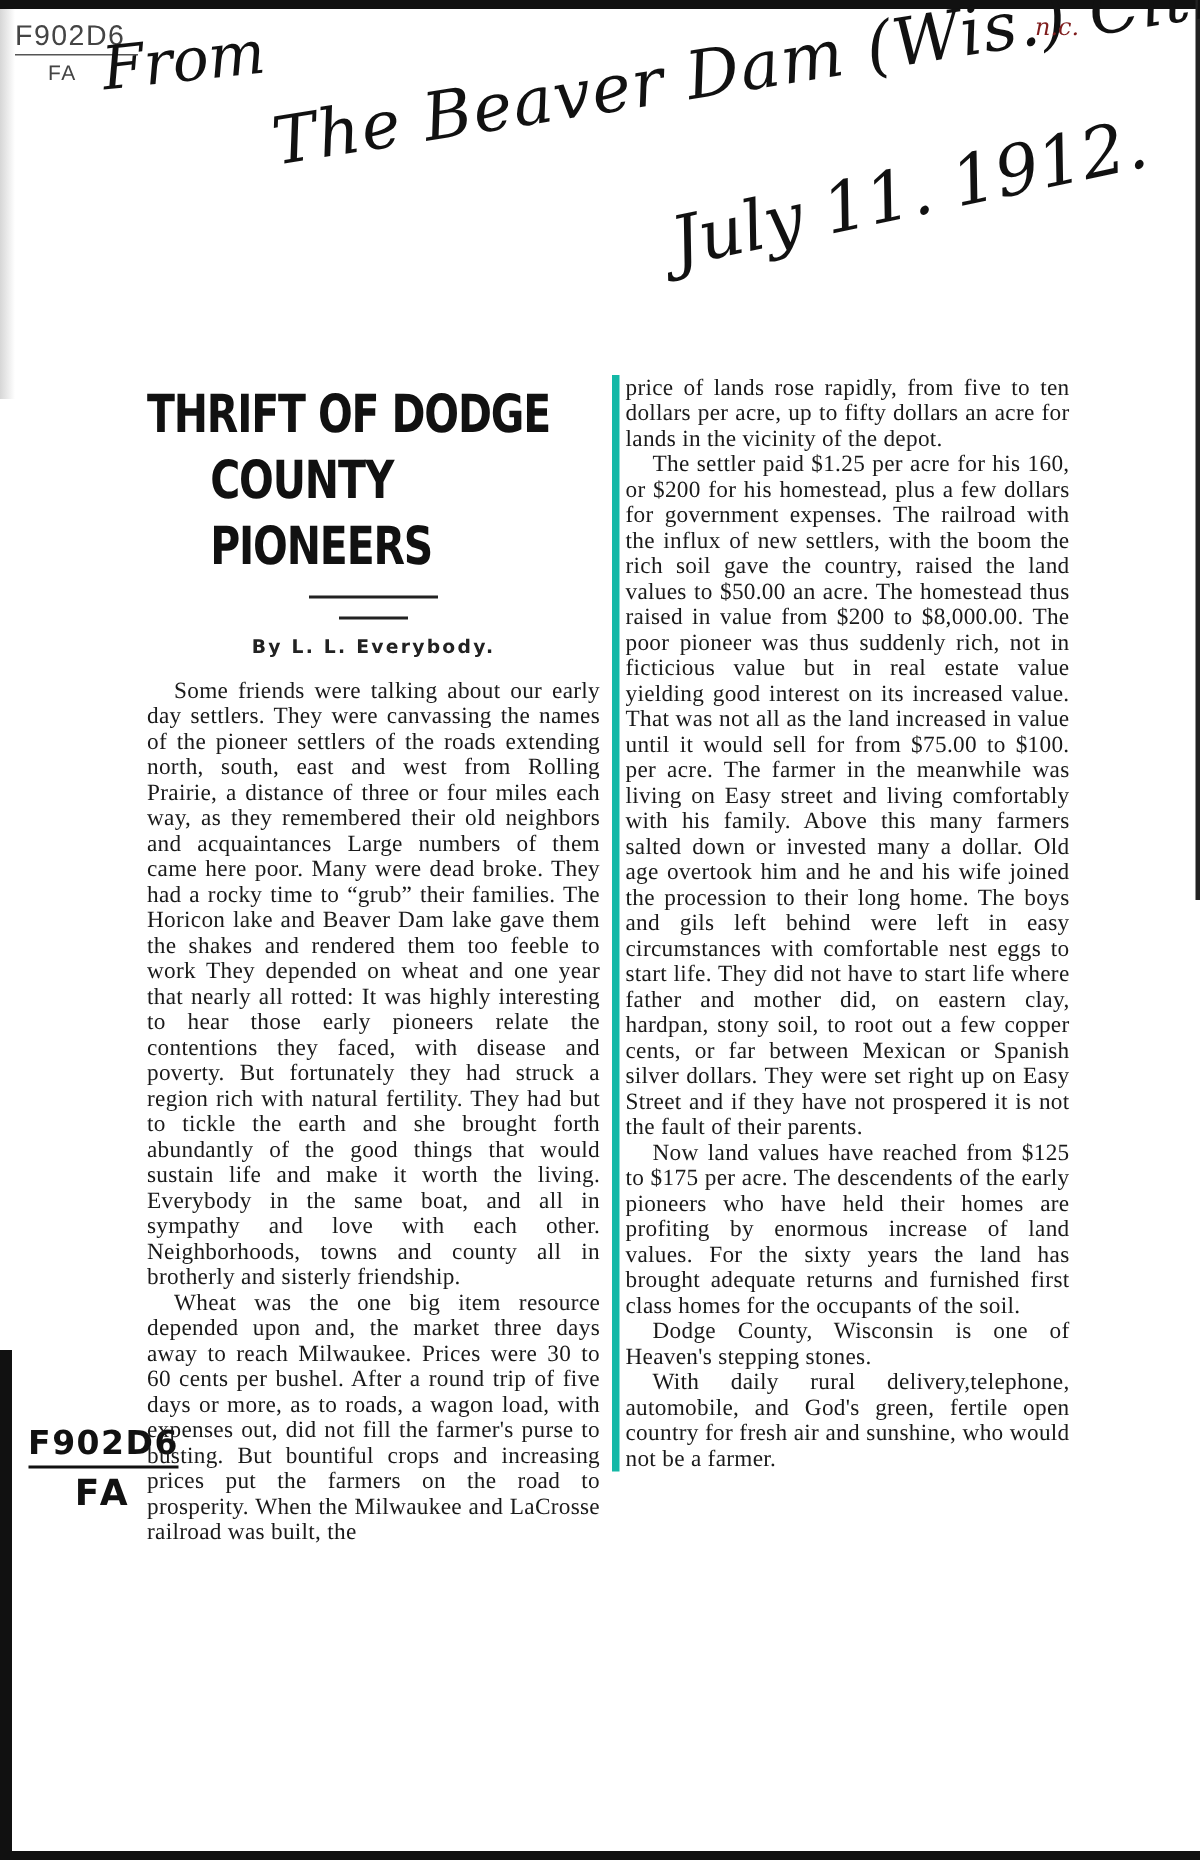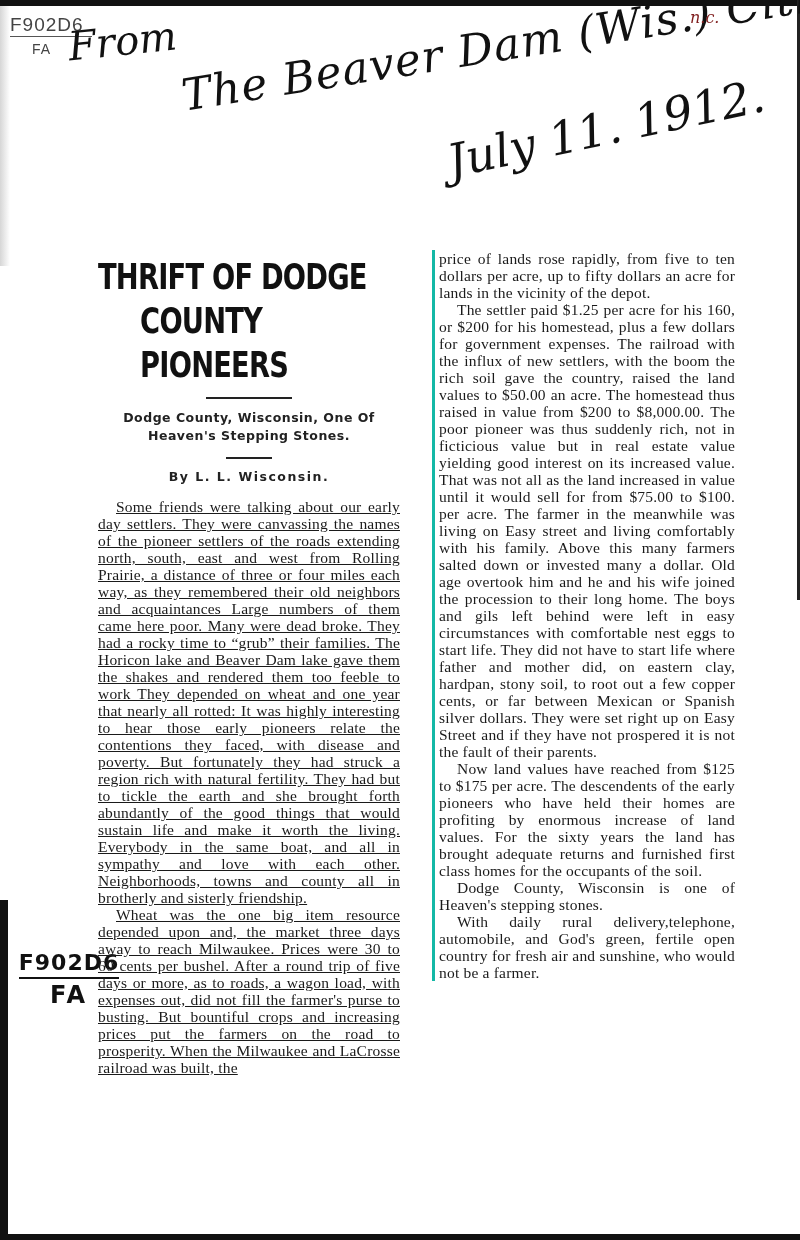--- a/index.html
+++ b/index.html
@@ -35,21 +35,21 @@
 
   .catalog-side {
     position: absolute; left: 14px; top: 950px; width: 110px; text-align: center;
     font-family: "DejaVu Sans", sans-serif; font-weight: bold; color: #111;
   }
   .catalog-side .num { font-size: 22px; letter-spacing: 1px; border-bottom: 2px solid #111; padding-bottom: 2px; display: inline-block; }
   .catalog-side .sub { font-size: 24px; margin-top: 2px; letter-spacing: 3px; }
 
   
   .col-left { position: absolute; left: 98px; top: 255px; width: 302px; }
-  .col-right { position: absolute; left: 432px; top: 250px; width: 296px; border-left: 3px solid #14b8a6; padding-left: 4px; }
+  .col-right { position: absolute; left: 408px; top: 250px; width: 296px; border-left: 5px solid #14b8a6; padding-left: 4px; }
 
   .headline {
     font-family: "DejaVu Sans", sans-serif; font-weight: bold;
     font-size: 35px; line-height: 44px; letter-spacing: -1px;
     transform: scaleX(0.78); transform-origin: left top;
     width: 390px; color: #111;
   }
   .headline .l1 { display: block; padding-left: 0; }
   .headline .l2 { display: block; padding-left: 54px; }
   .rule { width: 86px; height: 2px; background: #222; margin: 10px auto; }
@@ -62,21 +62,21 @@
     text-align: center; letter-spacing: 1.5px; margin-top: 6px; color: #222;
   }
   .rule.short { width: 46px; margin: 12px auto 10px; }
 
   .body-text {
     font-family: "Liberation Serif", serif; font-size: 15.5px; line-height: 17px;
     text-align: justify; letter-spacing: 0.2px; color: #1a1a1a;
   }
   .body-text p { margin: 0; text-indent: 18px; }
   .body-text p.cont { text-indent: 0; }
-  .col-left .body-text { margin-top: 14px; text-decoration: underline; }
+  .col-left .body-text { margin-top: 14px; }
 </style>
 </head>
 <body>
 
 <div class="frame-top"></div>
 <div class="frame-left-top"></div>
 <div class="frame-left"></div>
 <div class="frame-right"></div>
 <div class="frame-bottom"></div>
 
@@ -94,23 +94,22 @@
   <div class="num">F902D6</div>
   <div class="sub">FA</div>
 </div>
 
 <div class="col-left">
   <div class="headline">
     <span class="l1">THRIFT OF DODGE</span>
     <span class="l2">COUNTY PIONEERS</span>
   </div>
   <div class="rule"></div>
-  <div class="deck">Dodge County, Wisconsin, One Of Heaven's Stepping Stones.</div>
   <div class="rule short"></div>
-  <div class="byline">By L. L. Wisconsin.</div>
+  <div class="byline">By L. L. Everybody.</div>
   <div class="body-text">
     <p>Some friends were talking about our early day settlers. They were canvassing the names of the pioneer settlers of the roads extending north, south, east and west from Rolling Prairie, a distance of three or four miles each way, as they remembered their old neighbors and acquaintances Large numbers of them came here poor. Many were dead broke. They had a rocky time to “grub” their families. The Horicon lake and Beaver Dam lake gave them the shakes and rendered them too feeble to work They depended on wheat and one year that nearly all rotted: It was highly interesting to hear those early pioneers relate the contentions they faced, with disease and poverty. But fortunately they had struck a region rich with natural fertility. They had but to tickle the earth and she brought forth abundantly of the good things that would sustain life and make it worth the living. Everybody in the same boat, and all in sympathy and love with each other. Neighborhoods, towns and county all in brotherly and sisterly friendship.</p>
     <p>Wheat was the one big item resource depended upon and, the market three days away to reach Milwaukee. Prices were 30 to 60 cents per bushel. After a round trip of five days or more, as to roads, a wagon load, with expenses out, did not fill the farmer's purse to busting. But bountiful crops and increasing prices put the farmers on the road to prosperity. When the Milwaukee and LaCrosse railroad was built, the</p>
   </div>
 </div>
 
 <div class="col-right">
   <div class="body-text">
     <p class="cont">price of lands rose rapidly, from five to ten dollars per acre, up to fifty dollars an acre for lands in the vicinity of the depot.</p>
     <p>The settler paid $1.25 per acre for his 160, or $200 for his homestead, plus a few dollars for government expenses. The railroad with the influx of new settlers, with the boom the rich soil gave the country, raised the land values to $50.00 an acre. The homestead thus raised in value from $200 to $8,000.00. The poor pioneer was thus suddenly rich, not in ficticious value but in real estate value yielding good interest on its increased value. That was not all as the land increased in value until it would sell for from $75.00 to $100. per acre. The farmer in the meanwhile was living on Easy street and living comfortably with his family. Above this many farmers salted down or invested many a dollar. Old age overtook him and he and his wife joined the procession to their long home. The boys and gils left behind were left in easy circumstances with comfortable nest eggs to start life. They did not have to start life where father and mother did, on eastern clay, hardpan, stony soil, to root out a few copper cents, or far between Mexican or Spanish silver dollars. They were set right up on Easy Street and if they have not prospered it is not the fault of their parents.</p>

